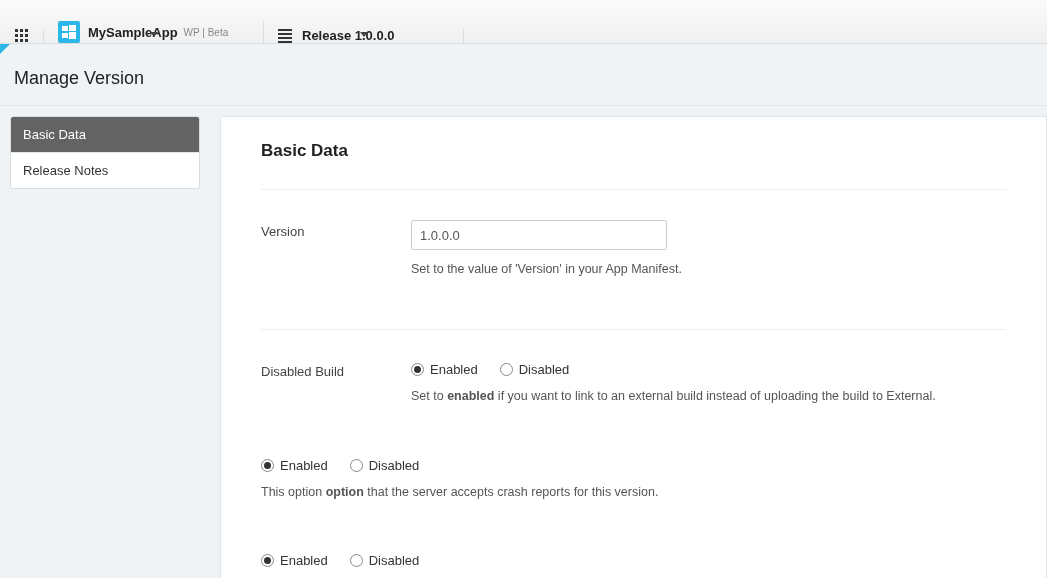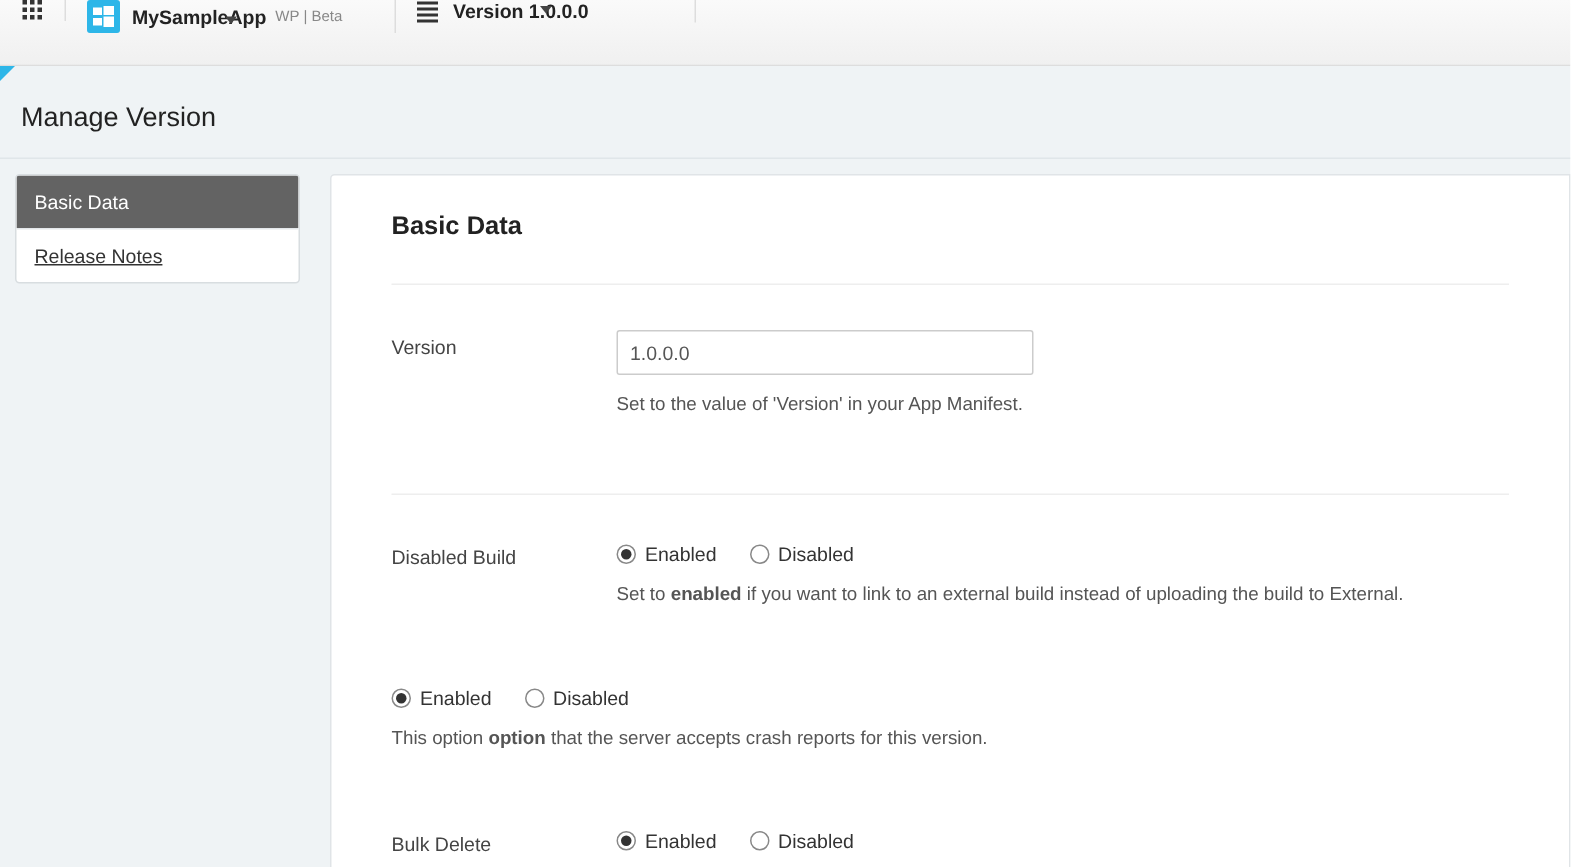--- a/index.html
+++ b/index.html
@@ -1,20 +1,20 @@
 <!DOCTYPE html>
 <html><head>
 <meta charset="utf-8">
 <style>
   * { box-sizing: border-box; }
   html, body { margin:0; padding:0; font-family: "Helvetica Neue", Arial, sans-serif; font-size:13px; color:#333; background:#fff; }
   body { width:1047px; }
 
   
-  .topbar { height:44px; border-bottom:1px solid #ddd; background:linear-gradient(#fafafa,#f0f0f0); display:flex; align-items:flex-start; }
+  .topbar { height:44px; border-bottom:1px solid #ddd; background:linear-gradient(#fafafa,#f0f0f0); display:flex; align-items:flex-end; }
   .topbar .cell { display:flex; align-items:center; padding:0 14px; border-right:1px solid #ddd; position:relative; }
   .topbar .grid-icon { width:14px; height:14px; display:grid; grid-template-columns:repeat(3,3px); grid-template-rows:repeat(3,3px); gap:2px; }
   .topbar .grid-icon span { background:#333; }
   .app-badge { width:22px; height:22px; background:#2db6e8; border-radius:2px; display:flex; align-items:center; justify-content:center; margin-right:8px; }
   .app-badge svg { display:block; }
   .app-name { font-weight:bold; color:#222; margin-right:6px; }
   .app-meta { font-size:10px; color:#888; }
   .caret-down { width:0; height:0; border-left:4px solid transparent; border-right:4px solid transparent; border-top:5px solid #444; position:absolute; bottom:6px; left:50%; transform:translateX(-50%);}
   .cell.wide { min-width:220px; }
   .cell.version { min-width:200px; }
@@ -25,33 +25,33 @@
   
   .section-head { position:relative; padding:24px 0 16px 14px; background:#eff3f5; border-bottom:1px solid #e0e6e9; }
   .section-head::before { content:""; position:absolute; top:0; left:0; width:0; height:0; border-left:0 solid transparent; border-right:10px solid transparent; border-top:10px solid #2db6e8; }
   .section-head h1 { margin:0; font-size:18px; font-weight:normal; color:#222; }
 
   
   .layout { display:flex; background:#eff3f5; }
   .sidenav { width:200px; padding:10px 0 0 10px; }
   .nav-card { background:#fff; border:1px solid #d8dde0; border-radius:3px; overflow:hidden; margin-bottom:8px; }
   .nav-item { padding:10px 12px; font-size:13px; color:#333; cursor:pointer; }
-  .nav-item + .nav-item { border-top:1px solid #e3e7ea;text-decoration:underline; }
+  .nav-item + .nav-item { border-top:1px solid #e3e7ea; }
   .nav-item.active { background:#636363; color:#fff; }
 
   .panel { flex:1; margin:10px 0 0 20px; background:#fff; border:1px solid #e0e4e7; border-radius:3px 0 0 0; padding:24px 40px 40px 40px; min-height:460px; }
   .panel h2 { margin:0 0 28px 0; font-size:17px; font-weight:bold; color:#222; }
 
   hr.sep { border:none; border-top:1px solid #eee; margin:0 0 30px 0; }
 
   .form-row { display:flex; align-items:flex-start; margin-bottom:50px; }
   .form-row:last-child { margin-bottom:10px; }
   .form-label { width:150px; padding-right:18px; padding-top:4px; color:#444; font-size:13px; }
   .form-body { flex:1; max-width:620px; }
-  .text-input { width:278px; height:30px; border:1px solid #ccc; border-radius:2px; padding:0 8px; font-size:13px; color:#555; background:#fff; }
+  .text-input { width:256px; height:30px; border:1px solid #ccc; border-radius:2px; padding:0 8px; font-size:13px; color:#555; background:#fff; }
   .hint { margin-top:10px; font-size:12.5px; color:#555; line-height:1.5; }
   .hint b { font-weight:bold; }
 
   .radios { display:flex; gap:22px; align-items:center; padding-top:2px; }
   .radio { display:flex; align-items:center; gap:6px; font-size:13px; color:#333; cursor:pointer; }
   .rdot { width:13px; height:13px; border:1px solid #888; border-radius:50%; display:flex; align-items:center; justify-content:center; background:#fff; }
   .rdot.sel::after { content:""; width:7px; height:7px; background:#333; border-radius:50%; }
 </style>
 </head>
 <body>
@@ -83,21 +83,21 @@
     <span class="app-meta">WP | Beta</span>
     <div class="caret-down"></div>
   </div>
   <div class="cell version">
     <div class="lines-icon">
         <span></span>
         <span></span>
         <span></span>
         <span></span>
       </div>
-    <span class="version-label">Version 1.0.0.0</span>
+    <span class="version-label">Release 1.0.0.0</span>
     <div class="caret-down"></div>
   </div>
 </div>
 
 <div class="section-head">
   <h1>Manage Version</h1>
 </div>
 
 <div class="layout">
 
@@ -149,21 +149,20 @@
           <label class="radio">
               <span class="rdot"></span>
               <span>Disabled</span>
             </label>
         </div>
         <div class="hint"><span>This option </span><b>option</b><span> that the server accepts crash reports for this version.</span></div>
       </div>
     </div>
 
     <div class="form-row">
-      <div class="form-label">Bulk Delete</div>
       <div class="form-body">
         <div class="radios">
           <label class="radio">
               <span class="rdot sel"></span>
               <span>Enabled</span>
             </label>
           <label class="radio">
               <span class="rdot"></span>
               <span>Disabled</span>
             </label>

